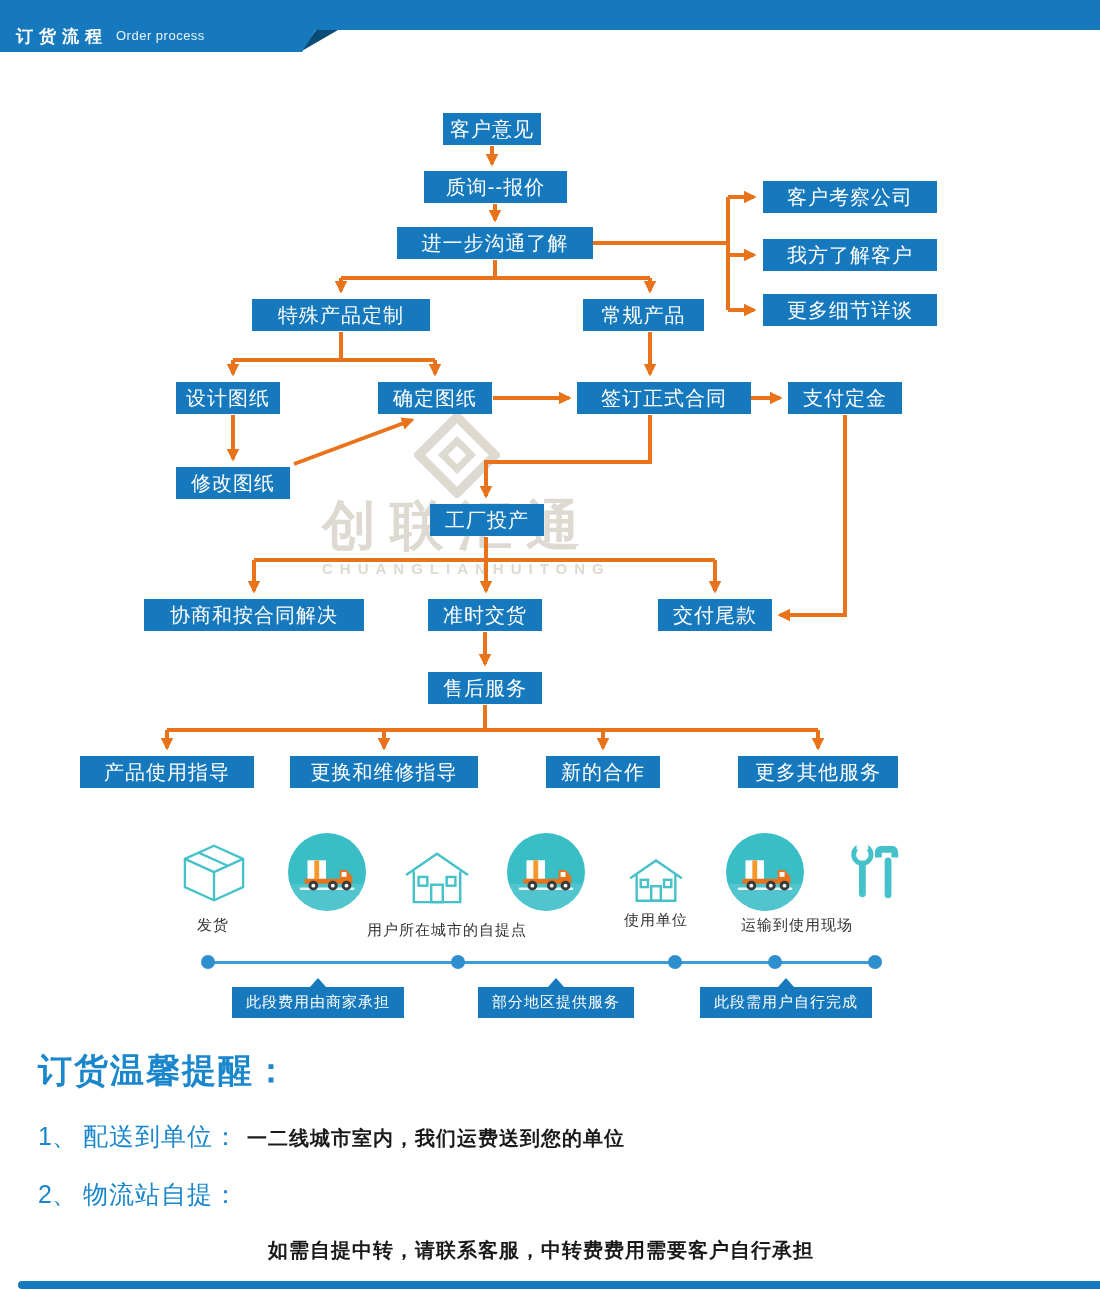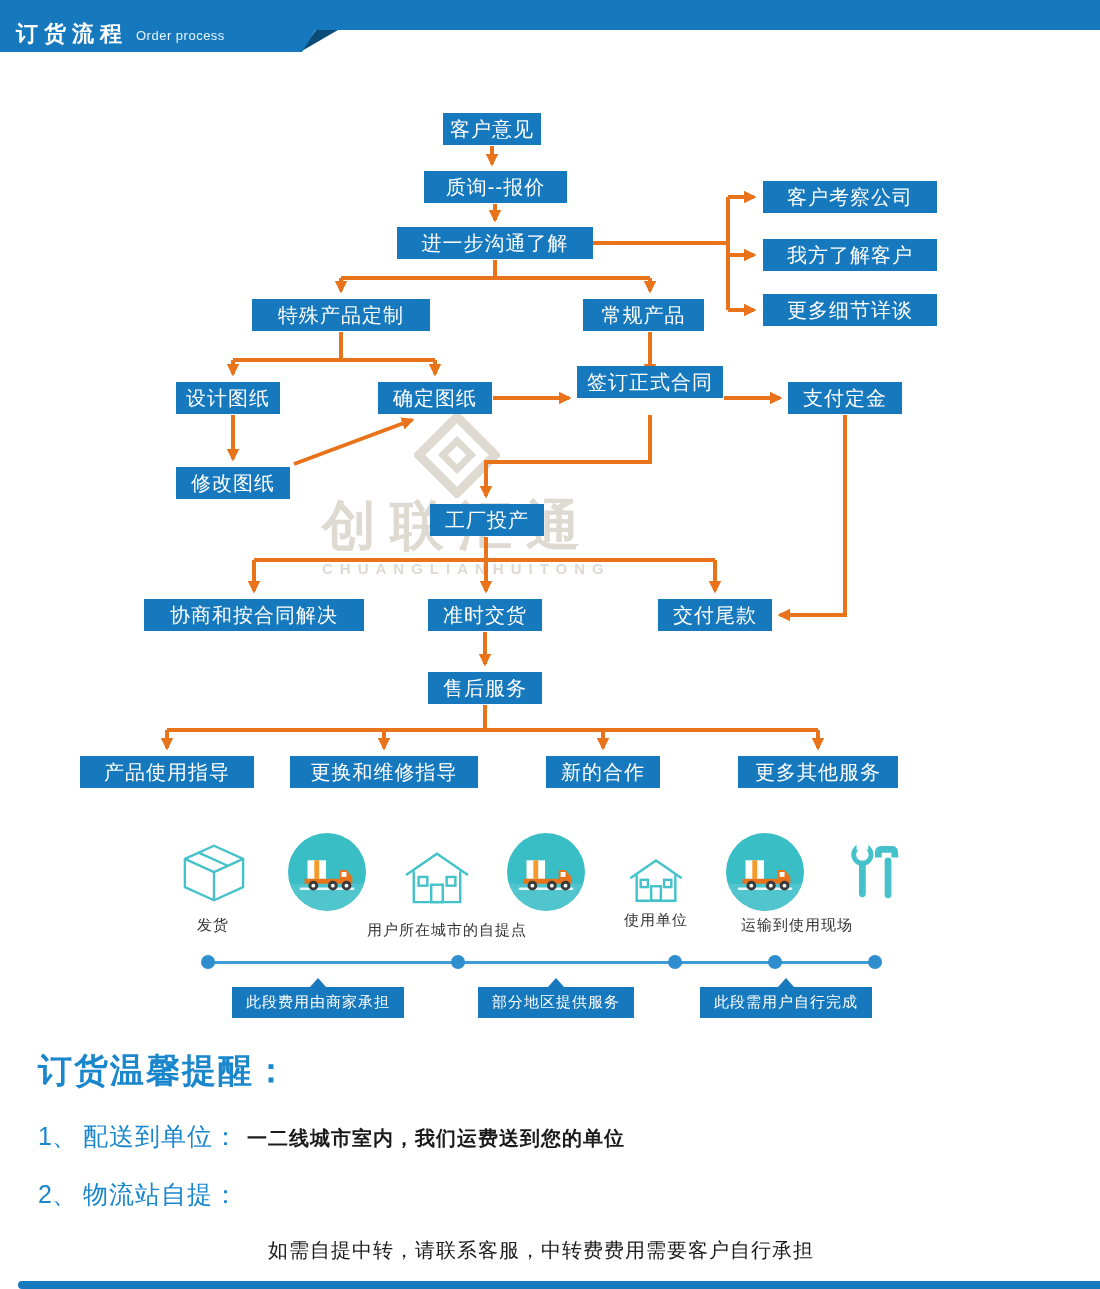--- a/index.html
+++ b/index.html
@@ -5,21 +5,21 @@
   * { margin:0; padding:0; box-sizing:border-box; }
   html,body { background:#fff; }
   body { font-family:"Liberation Sans","DejaVu Sans",sans-serif; }
   .page { position:relative; width:1100px; height:1289px; background:#fff; overflow:hidden; }
 
   
   .hdr-bar { position:absolute; left:0; top:0; width:1100px; height:30px; background:#1679BE; }
   .hdr-block { position:absolute; left:0; top:0; width:334px; height:52px; background:#1679BE;
     clip-path:polygon(0 0,100% 0,calc(100% - 32px) 100%,0 100%);
     display:flex; align-items:flex-end; padding:0 0 7px 16px; z-index:4; }
-  .hdr-title { color:#fff; font-size:22px; font-weight:bold; letter-spacing:6px; line-height:1; }
+  .hdr-title { color:#fff; font-size:17px; font-weight:bold; letter-spacing:6px; line-height:1; }
   .hdr-sub { color:#e8f3fb; font-size:13px; margin-left:8px; line-height:1.4; letter-spacing:0.5px; }
   .hdr-shadow { position:absolute; left:300px; top:30px; width:38px; height:22px; background:#0B4B77;
     clip-path:polygon(16px 0,100% 0,0 100%); z-index:3; }
 
   
   .watermark { position:absolute; left:322px; top:412px; display:flex; align-items:center;
     color:#beb4a5; opacity:.5; z-index:0;flex-direction:column; }
   .wm-logo { margin-right:18px; }
   .wm-text { font-size:54px; font-weight:bold; letter-spacing:14px; line-height:1; }
   .wm-sub { font-size:15px; font-weight:bold; letter-spacing:7px; margin-top:8px; }
@@ -41,21 +41,21 @@
     padding:6px 14px; letter-spacing:1px; z-index:2; }
   .tl-tag::before { content:""; position:absolute; top:-9px; left:50%; margin-left:-8px; width:0; height:0;
     border-left:8px solid transparent; border-right:8px solid transparent; border-bottom:9px solid #1679BE; }
 
   
   .rm-title { position:absolute; left:38px; top:1048px; font-size:34px; font-weight:bold; color:#1A87CC; letter-spacing:2px; }
   .rm-item { position:absolute; left:38px; display:flex; align-items:baseline; white-space:nowrap; }
   .rm-num { font-size:25px; color:#1A87CC; margin-right:6px; }
   .rm-head { font-size:25px; color:#1A87CC; letter-spacing:1px; margin-right:8px; }
   .rm-text { font-size:20px; color:#1a1a1a; font-weight:600; letter-spacing:1px; }
-  .rm-note { position:absolute; left:268px; top:1237px; font-size:20px; color:#1a1a1a; font-weight:400; letter-spacing:1px; }
+  .rm-note { position:absolute; left:268px; top:1237px; font-size:20px; color:#1a1a1a; font-weight:700; letter-spacing:1px; }
 
   .footer { position:absolute; left:18px; top:1281px; width:1082px; height:8px; background:#1679BE; border-radius:4px 0 0 4px; }
 </style>
 </head>
 <body>
 
 <div class="page">
 
   <div class="hdr-bar"></div>
   <div class="hdr-shadow"></div>
@@ -115,21 +115,21 @@
   <div class="fnode" style="left:443px;top:113px;width:98px">客户意见</div>
   <div class="fnode" style="left:424px;top:171px;width:143px">质询--报价</div>
   <div class="fnode" style="left:397px;top:227px;width:196px">进一步沟通了解</div>
   <div class="fnode" style="left:763px;top:181px;width:174px">客户考察公司</div>
   <div class="fnode" style="left:763px;top:239px;width:174px">我方了解客户</div>
   <div class="fnode" style="left:763px;top:294px;width:174px">更多细节详谈</div>
   <div class="fnode" style="left:252px;top:299px;width:178px">特殊产品定制</div>
   <div class="fnode" style="left:583px;top:299px;width:121px">常规产品</div>
   <div class="fnode" style="left:176px;top:382px;width:104px">设计图纸</div>
   <div class="fnode" style="left:378px;top:382px;width:114px">确定图纸</div>
-  <div class="fnode" style="left:577px;top:366px;width:146px">签订正式合同</div>
+  <div class="fnode" style="left:577px;top:382px;width:174px">签订正式合同</div>
   <div class="fnode" style="left:788px;top:382px;width:114px">支付定金</div>
   <div class="fnode" style="left:176px;top:467px;width:114px">修改图纸</div>
   <div class="fnode" style="left:430px;top:504px;width:114px">工厂投产</div>
   <div class="fnode" style="left:144px;top:599px;width:220px">协商和按合同解决</div>
   <div class="fnode" style="left:428px;top:599px;width:114px">准时交货</div>
   <div class="fnode" style="left:658px;top:599px;width:114px">交付尾款</div>
   <div class="fnode" style="left:428px;top:672px;width:114px">售后服务</div>
   <div class="fnode" style="left:80px;top:756px;width:174px">产品使用指导</div>
   <div class="fnode" style="left:290px;top:756px;width:188px">更换和维修指导</div>
   <div class="fnode" style="left:546px;top:756px;width:114px">新的合作</div>

